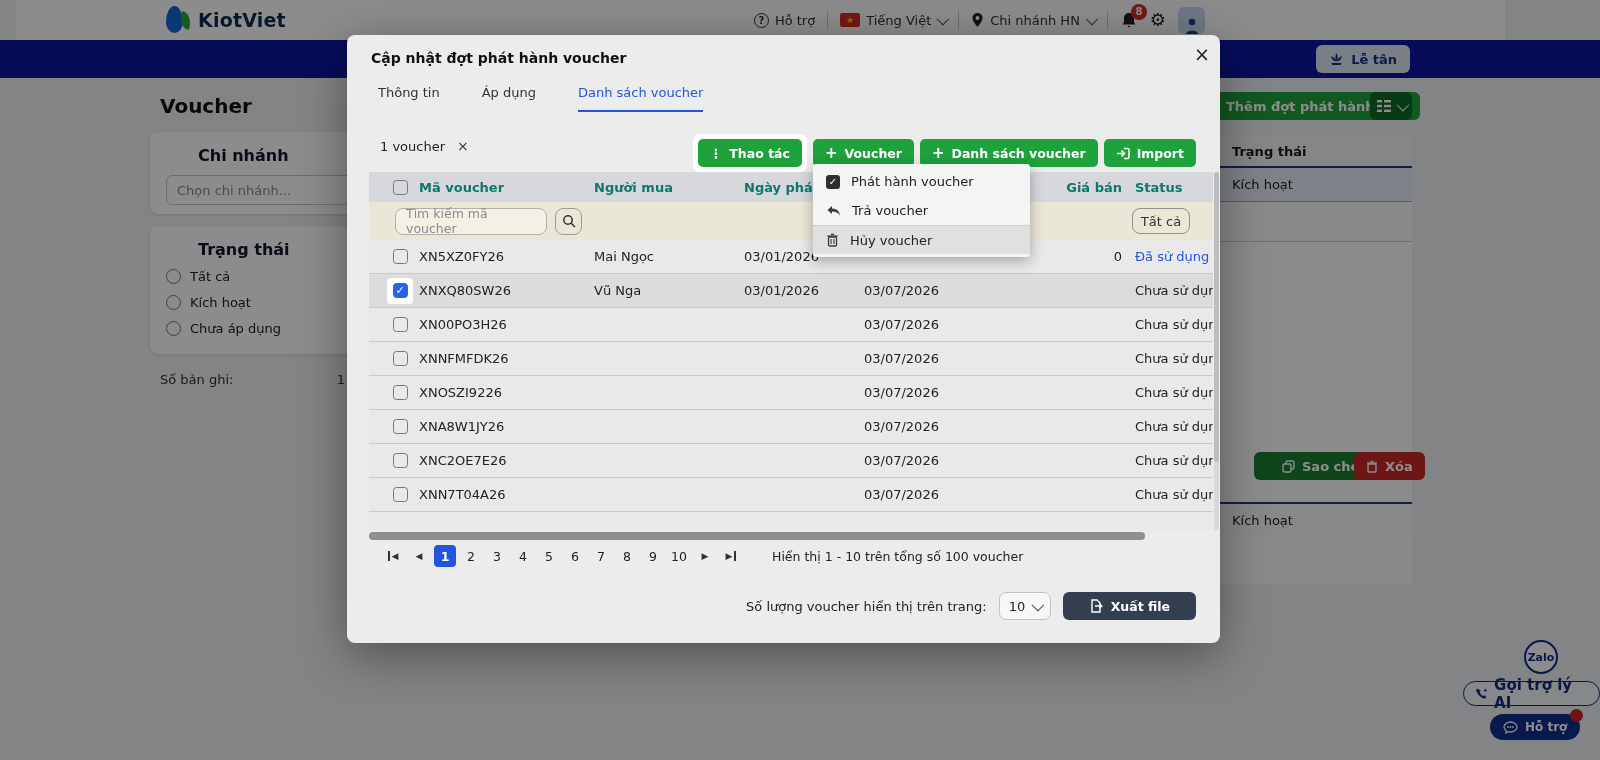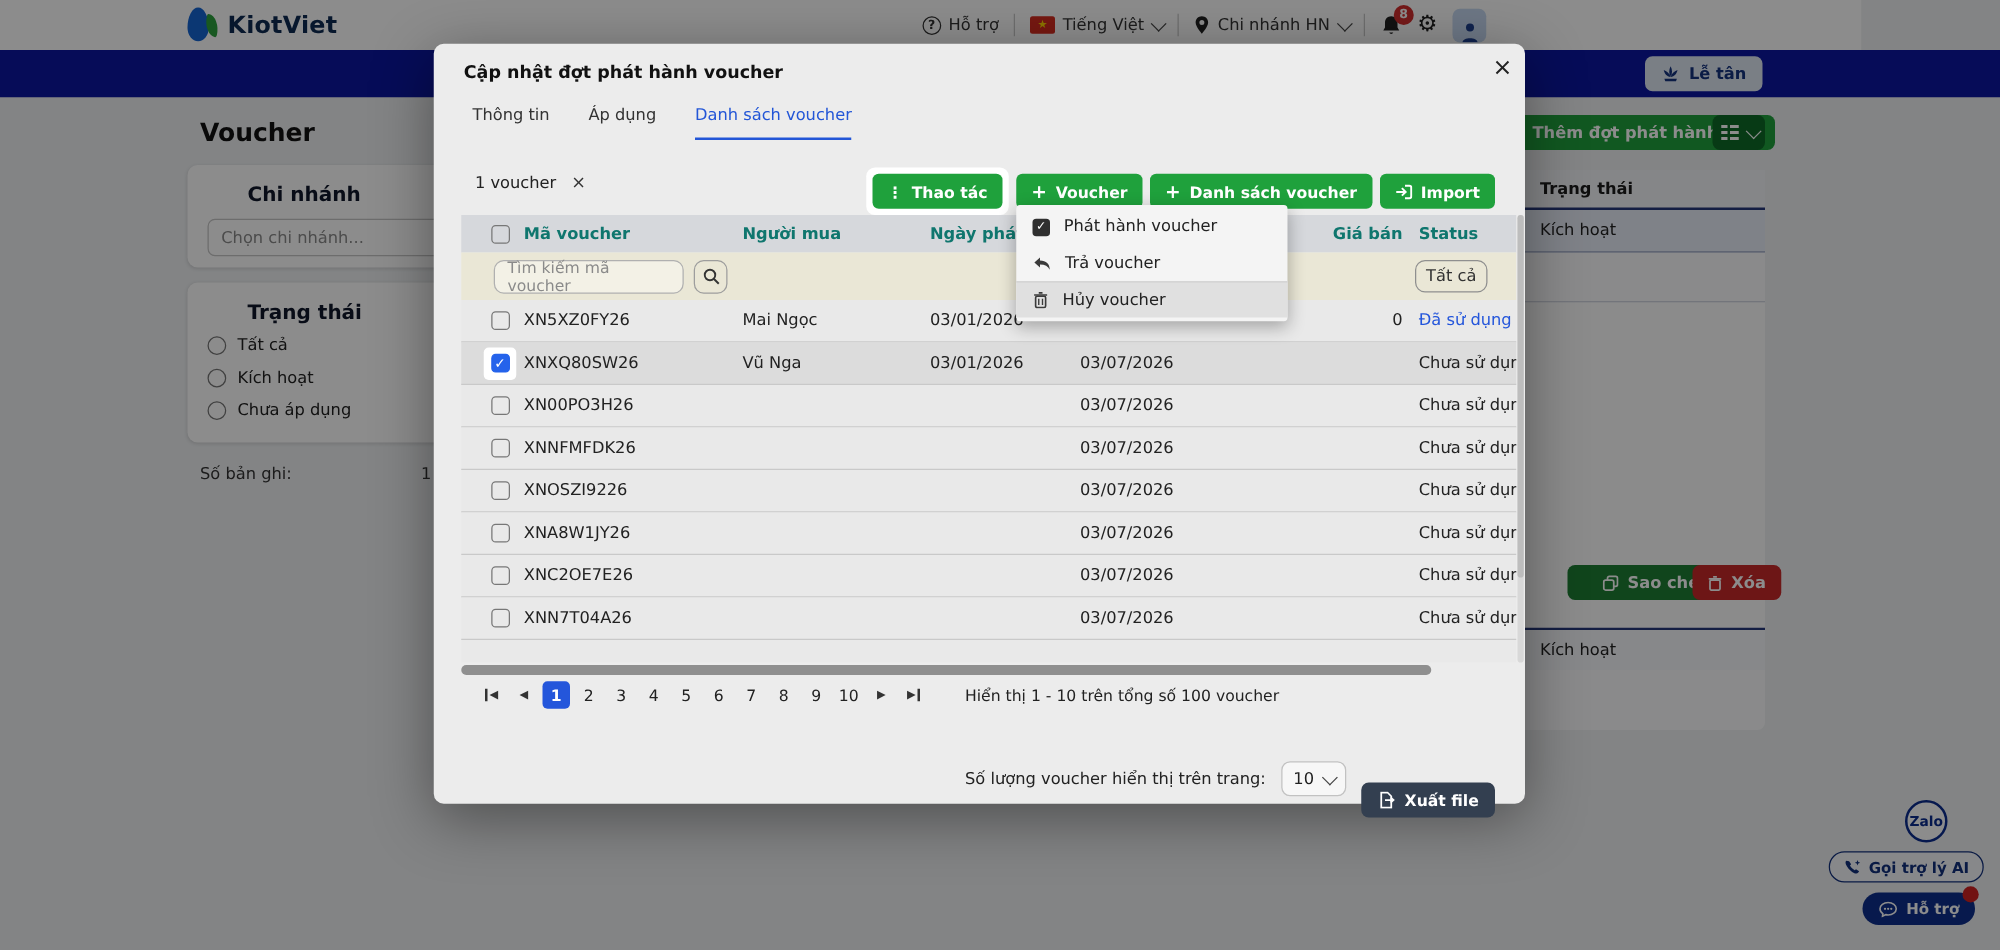--- a/index.html
+++ b/index.html
@@ -1,20 +1,20 @@
 <!DOCTYPE html>
 <html><head>
 <meta charset="utf-8">
 <style>
   * { margin:0; padding:0; box-sizing:border-box; }
   html,body { width:1600px; height:760px; overflow:hidden; }
   body { font-family:"DejaVu Sans","Liberation Sans",sans-serif; font-size:13px; color:#222; background:#eef0f2; position:relative; }
 
   
-  .app-header { position:absolute; left:0; top:0; width:1489px; height:40px; background:#ffffff; display:flex; align-items:center; z-index:1; }
+  .app-header { position:absolute; left:16px; top:0; width:1489px; height:40px; background:#ffffff; display:flex; align-items:center; z-index:1; }
   .brand { position:absolute; left:150px; top:6px; display:flex; align-items:center; gap:7px; }
   .leaf-blue { width:17px; height:27px; background:#1464d2; border-radius:50% 50% 50% 50%/60% 60% 40% 40%; }
   .leaf-green { width:11px; height:17px; background:#2da13c; border-radius:10% 90% 10% 90%; margin-left:-3px; margin-top:6px; transform:rotate(12deg); }
   .brand-name { font-size:19px; font-weight:bold; color:#0d2a52; letter-spacing:.2px; }
   .hdr-right { position:absolute; right:230px; top:0; height:40px; display:flex; align-items:center; gap:12px; color:#333; }
   .hdr-item { display:flex; align-items:center; gap:6px; cursor:pointer; }
   .hdr-divider { width:1px; height:18px; background:#c9c9c9; }
   .q-icon { width:15px; height:15px; border:1.4px solid #333; border-radius:50%; font-size:10px; font-weight:bold; display:flex; align-items:center; justify-content:center; }
   .flag { width:20px; height:14px; background:#d82c20; border-radius:2px; display:flex; align-items:center; justify-content:center; color:#ffd400; font-size:9px; }
   .chev { width:9px; height:9px; border-right:1.6px solid #444; border-bottom:1.6px solid #444; transform:rotate(45deg) translateY(-2px); display:inline-block; }
@@ -48,32 +48,32 @@
   .bg-th { height:32px; display:flex; align-items:center; padding:0 14px; font-weight:bold; color:#1c1c1c; border-bottom:2px solid #26387a; background:#f2f4f8; }
   .bg-row1 { height:34px; display:flex; align-items:center; padding:0 14px; background:#e8edf7; border-bottom:1px solid #9aa4c4; }
   .bg-gap { height:40px; border-bottom:1px solid #c3c8d8; }
   .bg-detail { height:260px; position:relative; background:#fdfdfd; }
   .copy-btn { position:absolute; left:36px; top:210px; height:28px; background:#1e7e34; color:#fff; border-radius:6px; font-weight:bold; font-size:13px; display:flex; align-items:center; gap:7px; padding:0 28px; cursor:pointer; }
   .del-btn { position:absolute; left:136px; top:210px; height:28px; background:#c62828; color:#fff; border-radius:6px; font-weight:bold; font-size:13px; display:flex; align-items:center; gap:7px; padding:0 12px; cursor:pointer; }
   .bg-row2 { height:34px; display:flex; align-items:center; padding:0 14px; background:#f6f8fb; border-top:2px solid #26387a; }
 
   
   .zalo-float { position:absolute; left:1524px; top:640px; width:34px; height:34px; background:#fff; border-radius:50%; border:2px solid #0b2d8f; display:flex; align-items:center; justify-content:center; color:#0b2d8f; font-weight:bold; font-size:11px; z-index:1; cursor:pointer; }
-  .ai-float { position:absolute; left:1463px; top:681px; height:25px; background:#f6f8fc; border:1.4px solid #12307d; border-radius:13px; color:#12307d; font-weight:bold; font-size:12px; display:flex; align-items:center; gap:6px; padding:0 11px; z-index:1; cursor:pointer; }
+  .ai-float { position:absolute; left:1463px; top:681px; height:25px; background:#f6f8fc; border:1.4px solid #12307d; border-radius:13px; color:#12307d; font-weight:bold; font-size:15px; display:flex; align-items:center; gap:6px; padding:0 11px; z-index:1; cursor:pointer; }
   .support-float { position:absolute; left:1490px; top:714px; height:26px; background:#0d2f8d; border-radius:14px; color:#fff; font-weight:bold; font-size:12px; display:flex; align-items:center; gap:7px; padding:0 13px; z-index:1; cursor:pointer; }
   .support-dot { position:absolute; right:-3px; top:-5px; width:13px; height:13px; background:#cf2222; border-radius:50%; }
 
   
   .dim { position:absolute; inset:0; background:rgba(0,0,0,0.45); z-index:40; }
 
   
   .modal { position:absolute; left:347px; top:35px; width:873px; height:608px; background:#ececec; border-radius:8px; box-shadow:0 12px 48px rgba(0,0,0,.4); z-index:60; }
   .modal-title { position:absolute; left:24px; top:15px; font-size:14px; font-weight:bold; color:#111; }
   .modal-close { position:absolute; left:843px; top:7px; font-size:19px; color:#222; cursor:pointer; width:24px; height:24px; display:flex; align-items:center; justify-content:center; }
-  .tabs { position:absolute; left:31px; top:50px; display:flex; gap:31px; }
+  .tabs { position:absolute; left:31px; top:50px; display:flex; gap:42px; }
   .tab { font-size:13px; color:#333; padding-bottom:10px; cursor:pointer; }
   .tab.active { color:#2356d7; border-bottom:2.5px solid #2356d7; }
 
   .sel-info { position:absolute; left:33px; top:103px; display:flex; align-items:center; gap:12px; font-size:13px; color:#222; }
   .sel-clear { font-size:14px; color:#333; cursor:pointer; }
 
   .btn-green { height:28px; background:#1fa13c; color:#fff; border-radius:5px; font-weight:bold; font-size:12.5px; display:flex; align-items:center; gap:7px; padding:0 12px; cursor:pointer; }
   .toolbar { position:absolute; top:99px; right:24px; display:flex; align-items:center; gap:6px; }
   .ring { background:#fff; border-radius:7px; padding:5px; }
 
@@ -118,21 +118,21 @@
   .pg { min-width:22px; height:22px; display:flex; align-items:center; justify-content:center; font-size:12.5px; color:#222; border-radius:4px; cursor:pointer; padding:0 3px; }
   .pg.active { background:#2456db; color:#fff; font-weight:bold; }
   .pg-arrow { font-size:9px; color:#333; }
   .bar-left { border-left:2px solid #333; padding-left:2px; }
   .bar-right { border-right:2px solid #333; padding-right:2px; }
   .pager-summary { margin-left:26px; color:#222; font-size:12.5px; }
 
   
   .modal-footer { position:absolute; right:24px; top:557px; display:flex; align-items:center; gap:12px; }
   .pagesize-select { width:52px; height:28px; background:#f7f7f7; border:1px solid #c2c2c2; border-radius:7px; display:flex; align-items:center; justify-content:space-between; padding:0 9px; cursor:pointer; color:#222; }
-  .export-btn { height:28px; background:#333f50; color:#fff; border-radius:6px; font-weight:bold; font-size:12.5px; display:flex; align-items:center; gap:8px; padding:0 13px; cursor:pointer;margin-top:34px; }
+  .export-btn { height:28px; background:#333f50; color:#fff; border-radius:6px; font-weight:bold; font-size:12.5px; display:flex; align-items:center; gap:8px; padding:0 26px; cursor:pointer; }
 
   svg { display:block; }
 </style>
 </head>
 <body>
 
 <header class="app-header">
   <div class="brand">
     <span style="display:flex;">
       <span class="leaf-blue"></span>

